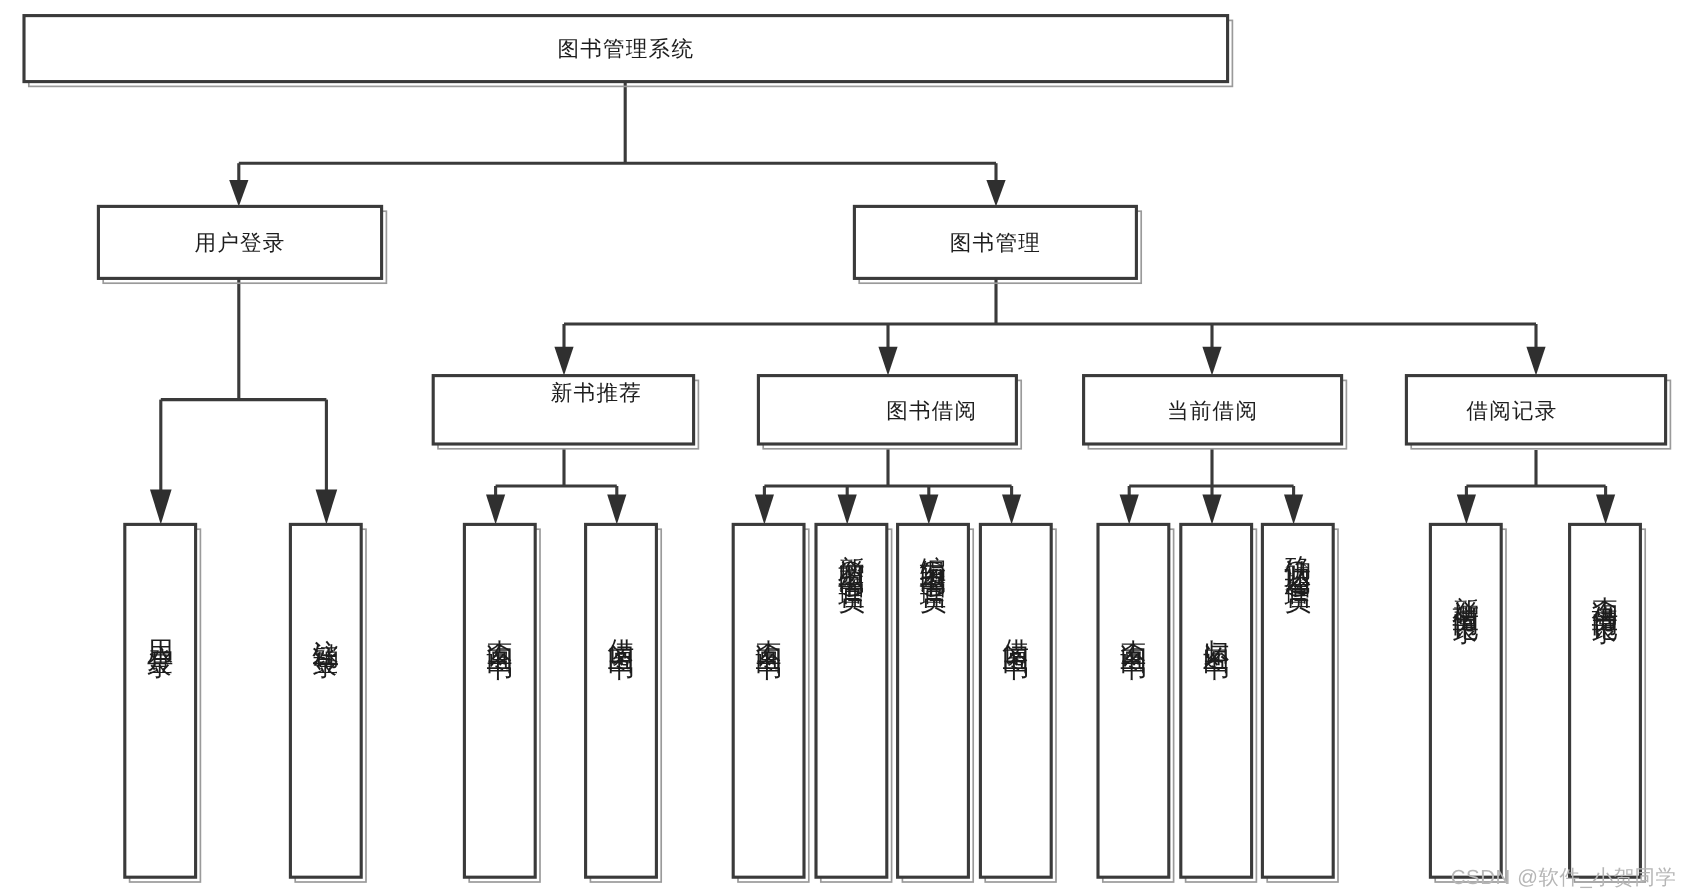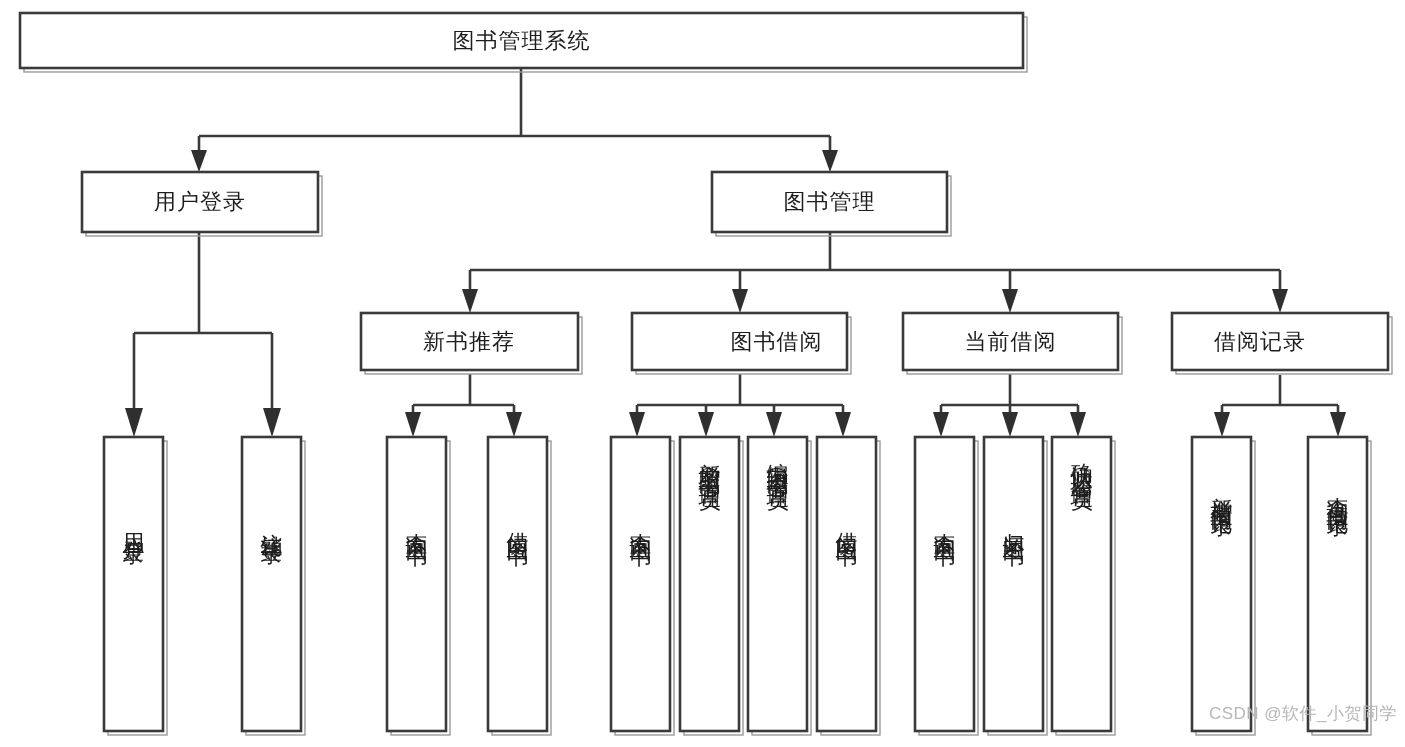--- a/index.html
+++ b/index.html
@@ -42,21 +42,21 @@
     stroke-width: 2.6;
     stroke-linecap: butt;
   }
   .arrow-head {
     fill: #2f2f2f;
     stroke: none;
   }
   .watermark-text {
     position: absolute;
     right: 8px;
-    bottom: 22px;
+    bottom: 4px;
     font-family: "Liberation Sans", sans-serif;
     font-size: 17px;
     color: #b6b6b6;
     white-space: nowrap;
     letter-spacing: 0.5px;
     user-select: none;
   }
   .vlabel-wrap {
     position: absolute;
     display: flex;
@@ -76,21 +76,21 @@
   }
   .hlabel-wrap {
     position: absolute;
     display: flex;
     align-items: center;
     justify-content: center;
     pointer-events: none;
   }
   .hlabel {
     font-family: "Liberation Sans", sans-serif;
-    font-size: 22px;
+    font-size: 18px;
     color: #1d1d1d;
     letter-spacing: 1px;
     white-space: nowrap;
   }
 </style>
 </head>
 <body>
 
 <div id="diagram-root">
 
@@ -227,21 +227,21 @@
   </div>
 
   <div class="hlabel-wrap" style="left:82px; top:172px; width:236px; height:60px;">
     <span class="hlabel">用户登录</span>
   </div>
 
   <div class="hlabel-wrap" style="left:712px; top:172px; width:235px; height:60px;border-radius:23px;">
     <span class="hlabel">图书管理</span>
   </div>
 
-  <div class="hlabel-wrap" style="left:361px; top:313px; width:216px; height:57px;">
+  <div class="hlabel-wrap" style="left:361px; top:298px; width:216px; height:57px;padding-left:28px;">
     <span class="hlabel">新书推荐</span>
   </div>
 
   <div class="hlabel-wrap" style="left:632px; top:313px; width:215px; height:57px;margin-left:37px;">
     <span class="hlabel">图书借阅</span>
   </div>
 
   <div class="hlabel-wrap" style="left:903px; top:313px; width:215px; height:57px;">
     <span class="hlabel">当前借阅</span>
   </div>

